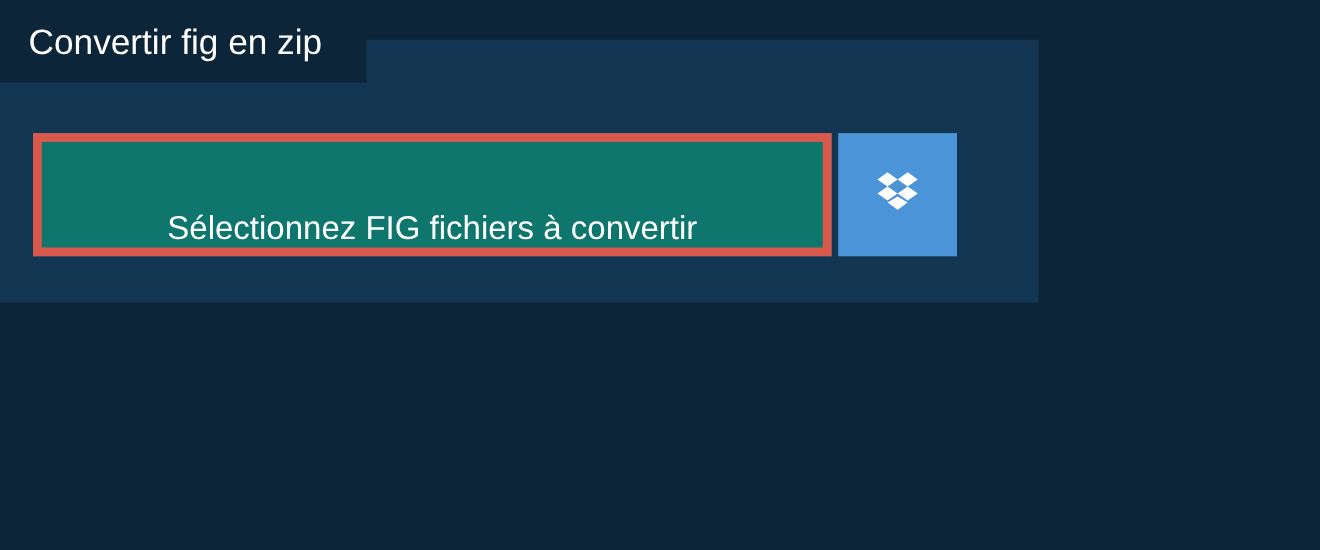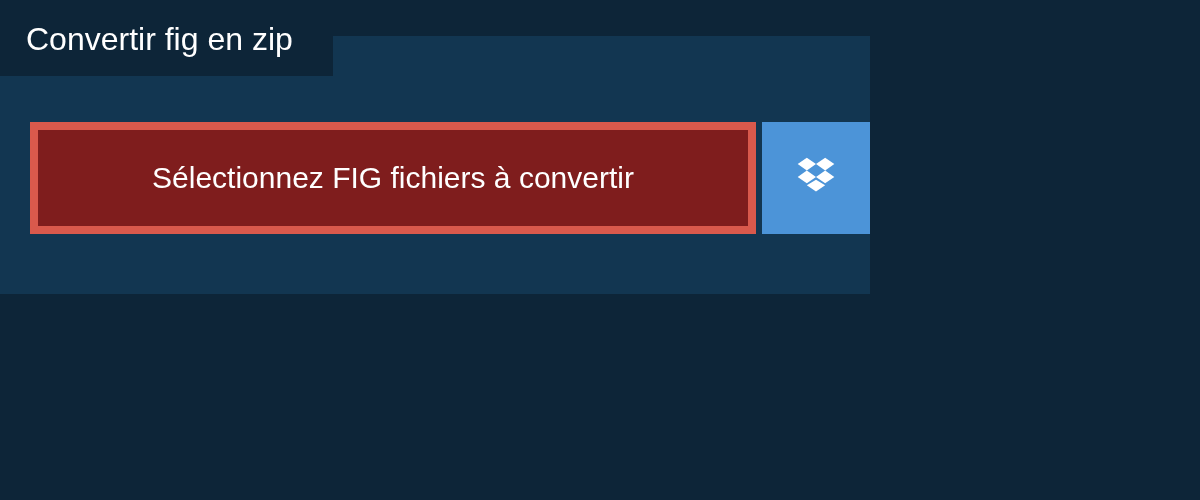--- a/index.html
+++ b/index.html
@@ -9,48 +9,48 @@
     }
     body {
       width: 1200px;
       height: 500px;
       background: #0d2538;
       font-family: -apple-system, BlinkMacSystemFont, "Segoe UI", Arial, sans-serif;
       overflow: hidden;
     }
     .panel {
       background: #123651;
-      width: 870px;
+      width: 944px;
       margin-top: 36px;
-      padding-bottom: 60px;
+      padding-bottom: 42px;
     }
     .tab {
       display: inline-block;
       background: #0d2538;
       color: #ffffff;
       font-size: 32px;
       font-weight: 300;
       padding: 18px 40px 18px 26px;
       margin-top: -36px;
     }
     .upload-row {
       display: flex;
       margin-left: 30px;
       margin-top: 46px;
       width: 840px;
     }
     .select-button {
       flex: 1;
-      background: #7f1d1d;
+      background: #0f766e;
       border: 8px solid #d9594c;
       color: #ffffff;
       font-size: 30px;
       font-weight: 300;
       display: flex;
-      align-items: center;
+      align-items: flex-end;
       justify-content: center;
       height: 112px;
       cursor: pointer;
     }
     .dropbox-button {
       width: 108px;
       height: 112px;
       background: #4c94d8;
       margin-left: 6px;
       display: flex;

